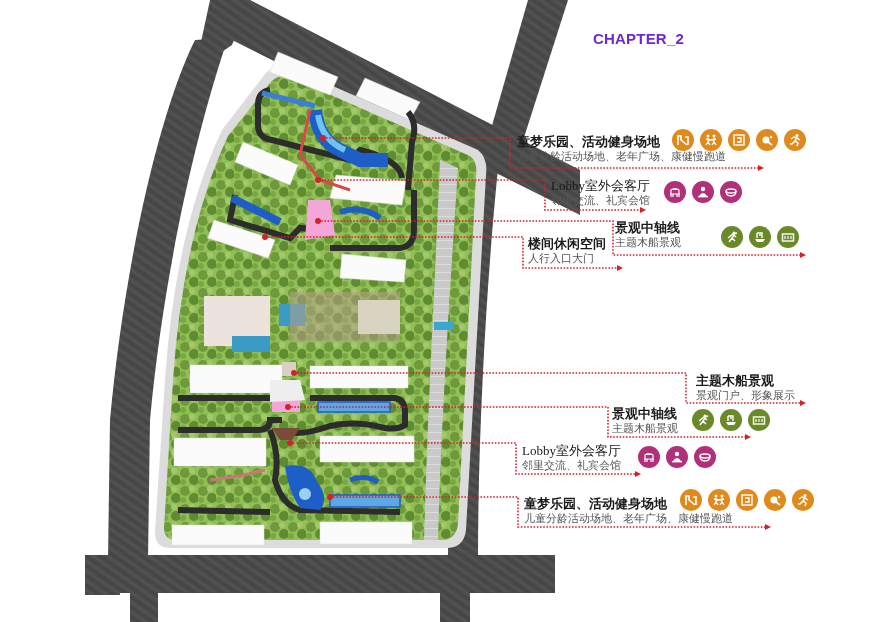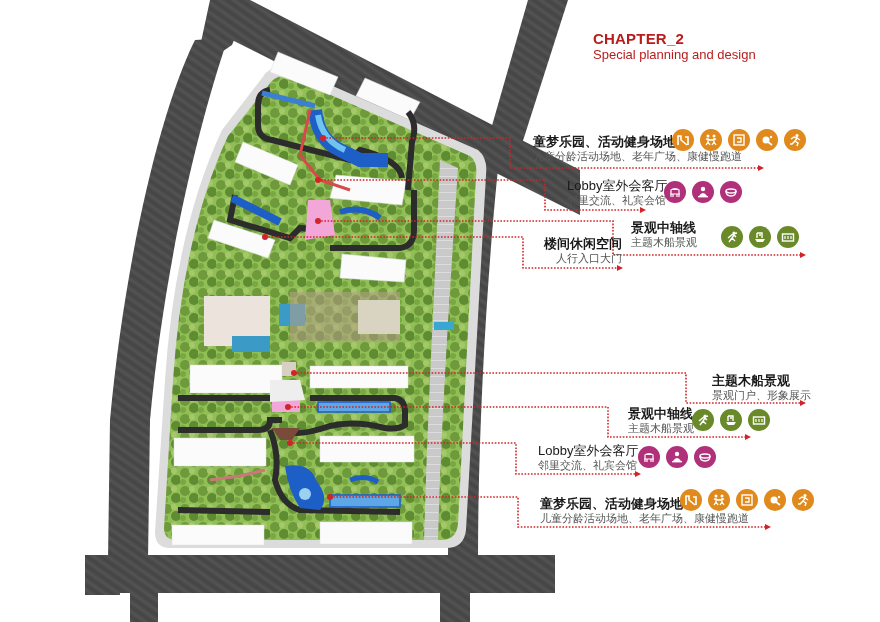--- a/index.html
+++ b/index.html
@@ -1,26 +1,26 @@
 <!DOCTYPE html>
 <html><head>
 <meta charset="utf-8">
 <style>
   html, body { margin: 0; padding: 0; }
   body { width: 880px; height: 622px; background: #ffffff; position: relative; overflow: hidden;
          font-family: "DejaVu Sans", "Liberation Sans", sans-serif; }
   #plan { position: absolute; left: 0; top: 0; width: 880px; height: 622px; }
-  .header { position: absolute; left: 593px; top: 30px; color: #b91c1c; }
+  .header { position: absolute; left: 593px; top: 30px; color: #6d28d9; }
   .h-chapter { font-family: "Liberation Sans", sans-serif; font-weight: bold; font-size: 15px; letter-spacing: 0.2px; line-height: 17px; }
   .h-title { font-size: 16px; line-height: 21px; letter-spacing: -0.3px; }
   .h-sub { font-family: "Liberation Sans", sans-serif; font-size: 13px; line-height: 16px; }
 
-  .callout { position: absolute; margin-left: 16px; }
+  .callout { position: absolute; }
   .c-title { font-size: 13px; line-height: 16px; color: #1a1a1a; white-space: nowrap; font-weight: bold; }
-  .c-title.serif { font-family: Liberation Sans, sans-serif; font-weight: normal; text-align: right; }
+  .c-title.serif { font-family: Liberation Serif, serif; font-weight: normal; text-align: right; }
   .c-sub { font-size: 11px; line-height: 14px; color: #555; white-space: nowrap; }
   .icons { position: absolute; display: flex; gap: 6px; }
   .icon { width: 22px; height: 22px; border-radius: 50%; display: flex; align-items: center; justify-content: center; }
   .icon svg { width: 14px; height: 14px; }
 </style>
 </head>
 <body>
 
 <svg id="plan" viewBox="0 0 880 622" xmlns="http://www.w3.org/2000/svg">
   <defs>
@@ -154,21 +154,20 @@
     <polygon points="617,265 623,268 617,271"></polygon>
     <polygon points="800,400 806,403 800,406"></polygon>
     <polygon points="745,434 751,437 745,440"></polygon>
     <polygon points="635,471 641,474 635,477"></polygon>
     <polygon points="765,524 771,527 765,530"></polygon>
   </g>
 </svg>
 
 <div class="header">
   <div class="h-chapter">CHAPTER_2</div>
-  <div class="h-sub">Special planning and design</div>
 </div>
 
 <div class="callout" style="left:517px; top:134px;">
   <div class="c-title">童梦乐园、活动健身场地</div>
   <div class="c-sub">儿童分龄活动场地、老年广场、康健慢跑道</div>
 </div>
 <div class="icons" style="left:672px; top:129px;">
   <div class="icon" style="background:#e08a1e">
     <svg viewBox="0 0 14 14">
         <path d="M2 12 L2 3 L5 3 L5 7 L11 12 M9 4 L12 4 L12 12" fill="none" stroke="#fff" stroke-width="1.6"></path>
@@ -246,21 +245,21 @@
       </svg>
     </div>
   <div class="icon" style="background:#6a8a2a">
     <svg viewBox="0 0 14 14">
         <rect x="1.5" y="4" width="11" height="7" fill="none" stroke="#fff" stroke-width="1.4"></rect>
         <path d="M4 6 L4 9 M7 6 L7 9 M10 6 L10 9" stroke="#fff" stroke-width="1.2"></path>
       </svg>
     </div>
 </div>
 
-<div class="callout" style="left:528px; top:236px;text-align:right;">
+<div class="callout" style="left:528px; top:236px;">
   <div class="c-title">楼间休闲空间</div>
   <div class="c-sub">人行入口大门</div>
 </div>
 
 <div class="callout" style="left:696px; top:373px;">
   <div class="c-title">主题木船景观</div>
   <div class="c-sub">景观门户、形象展示</div>
 </div>
 
 <div class="callout" style="left:612px; top:406px;">

